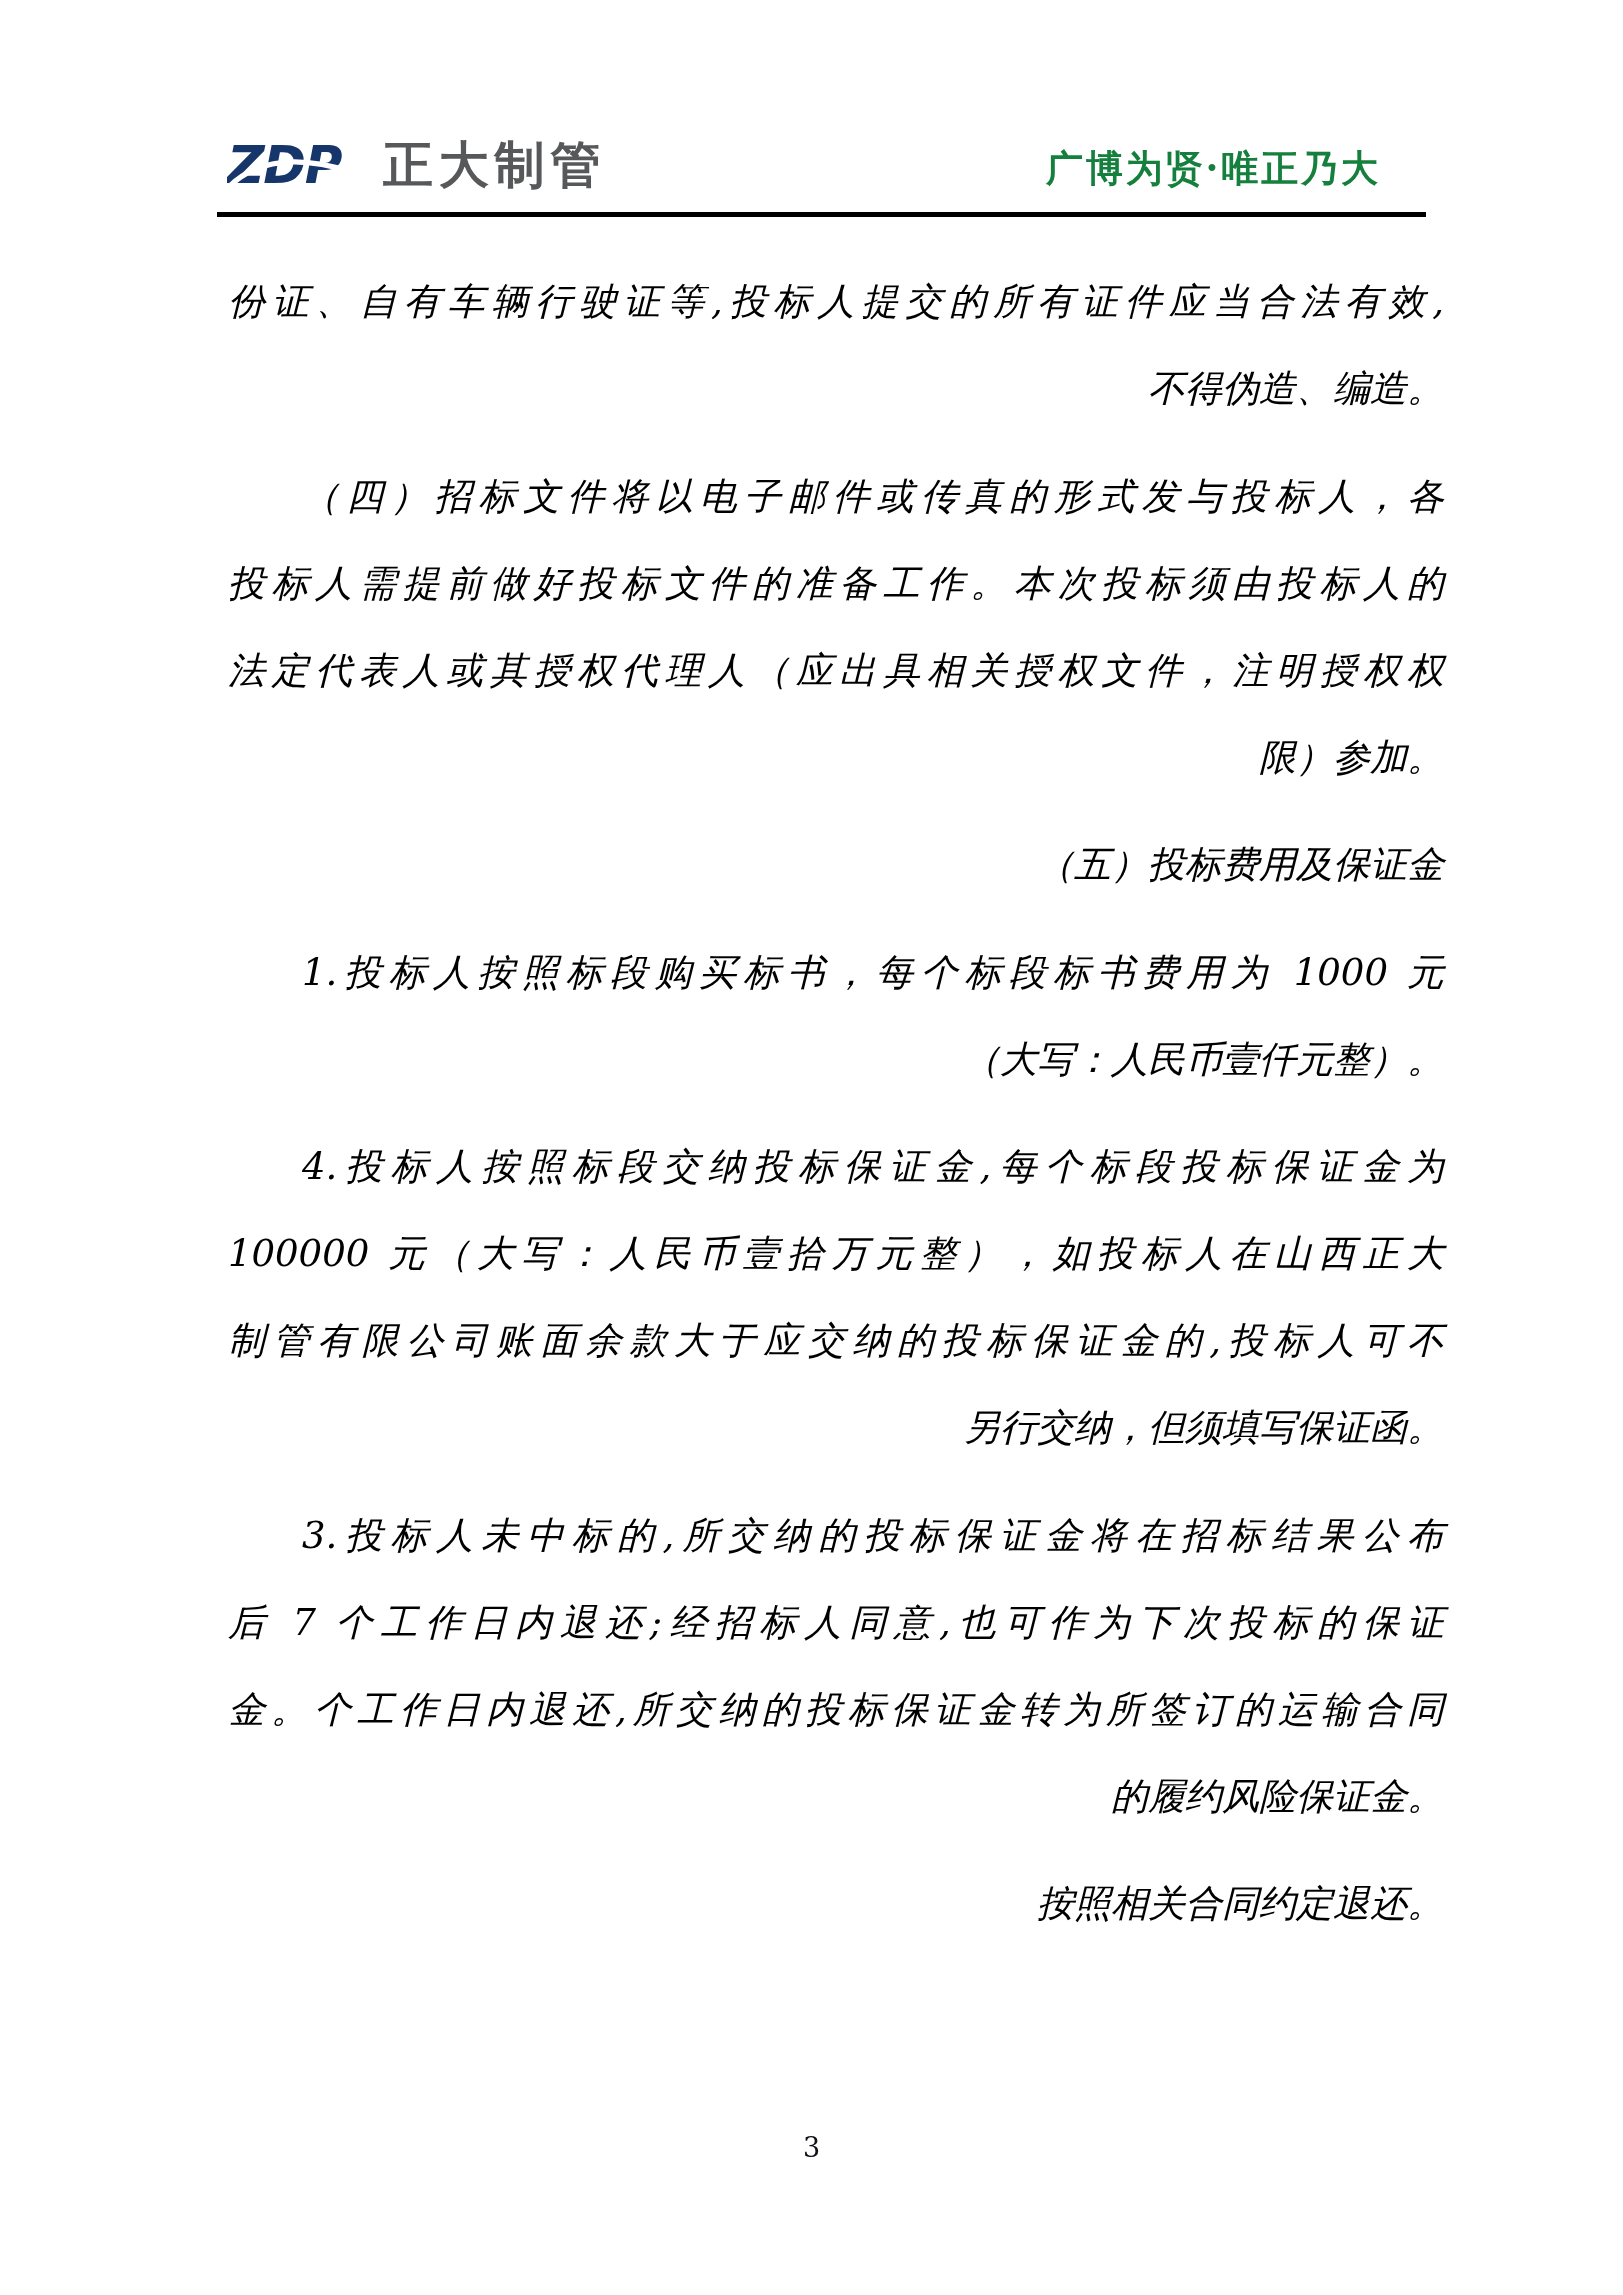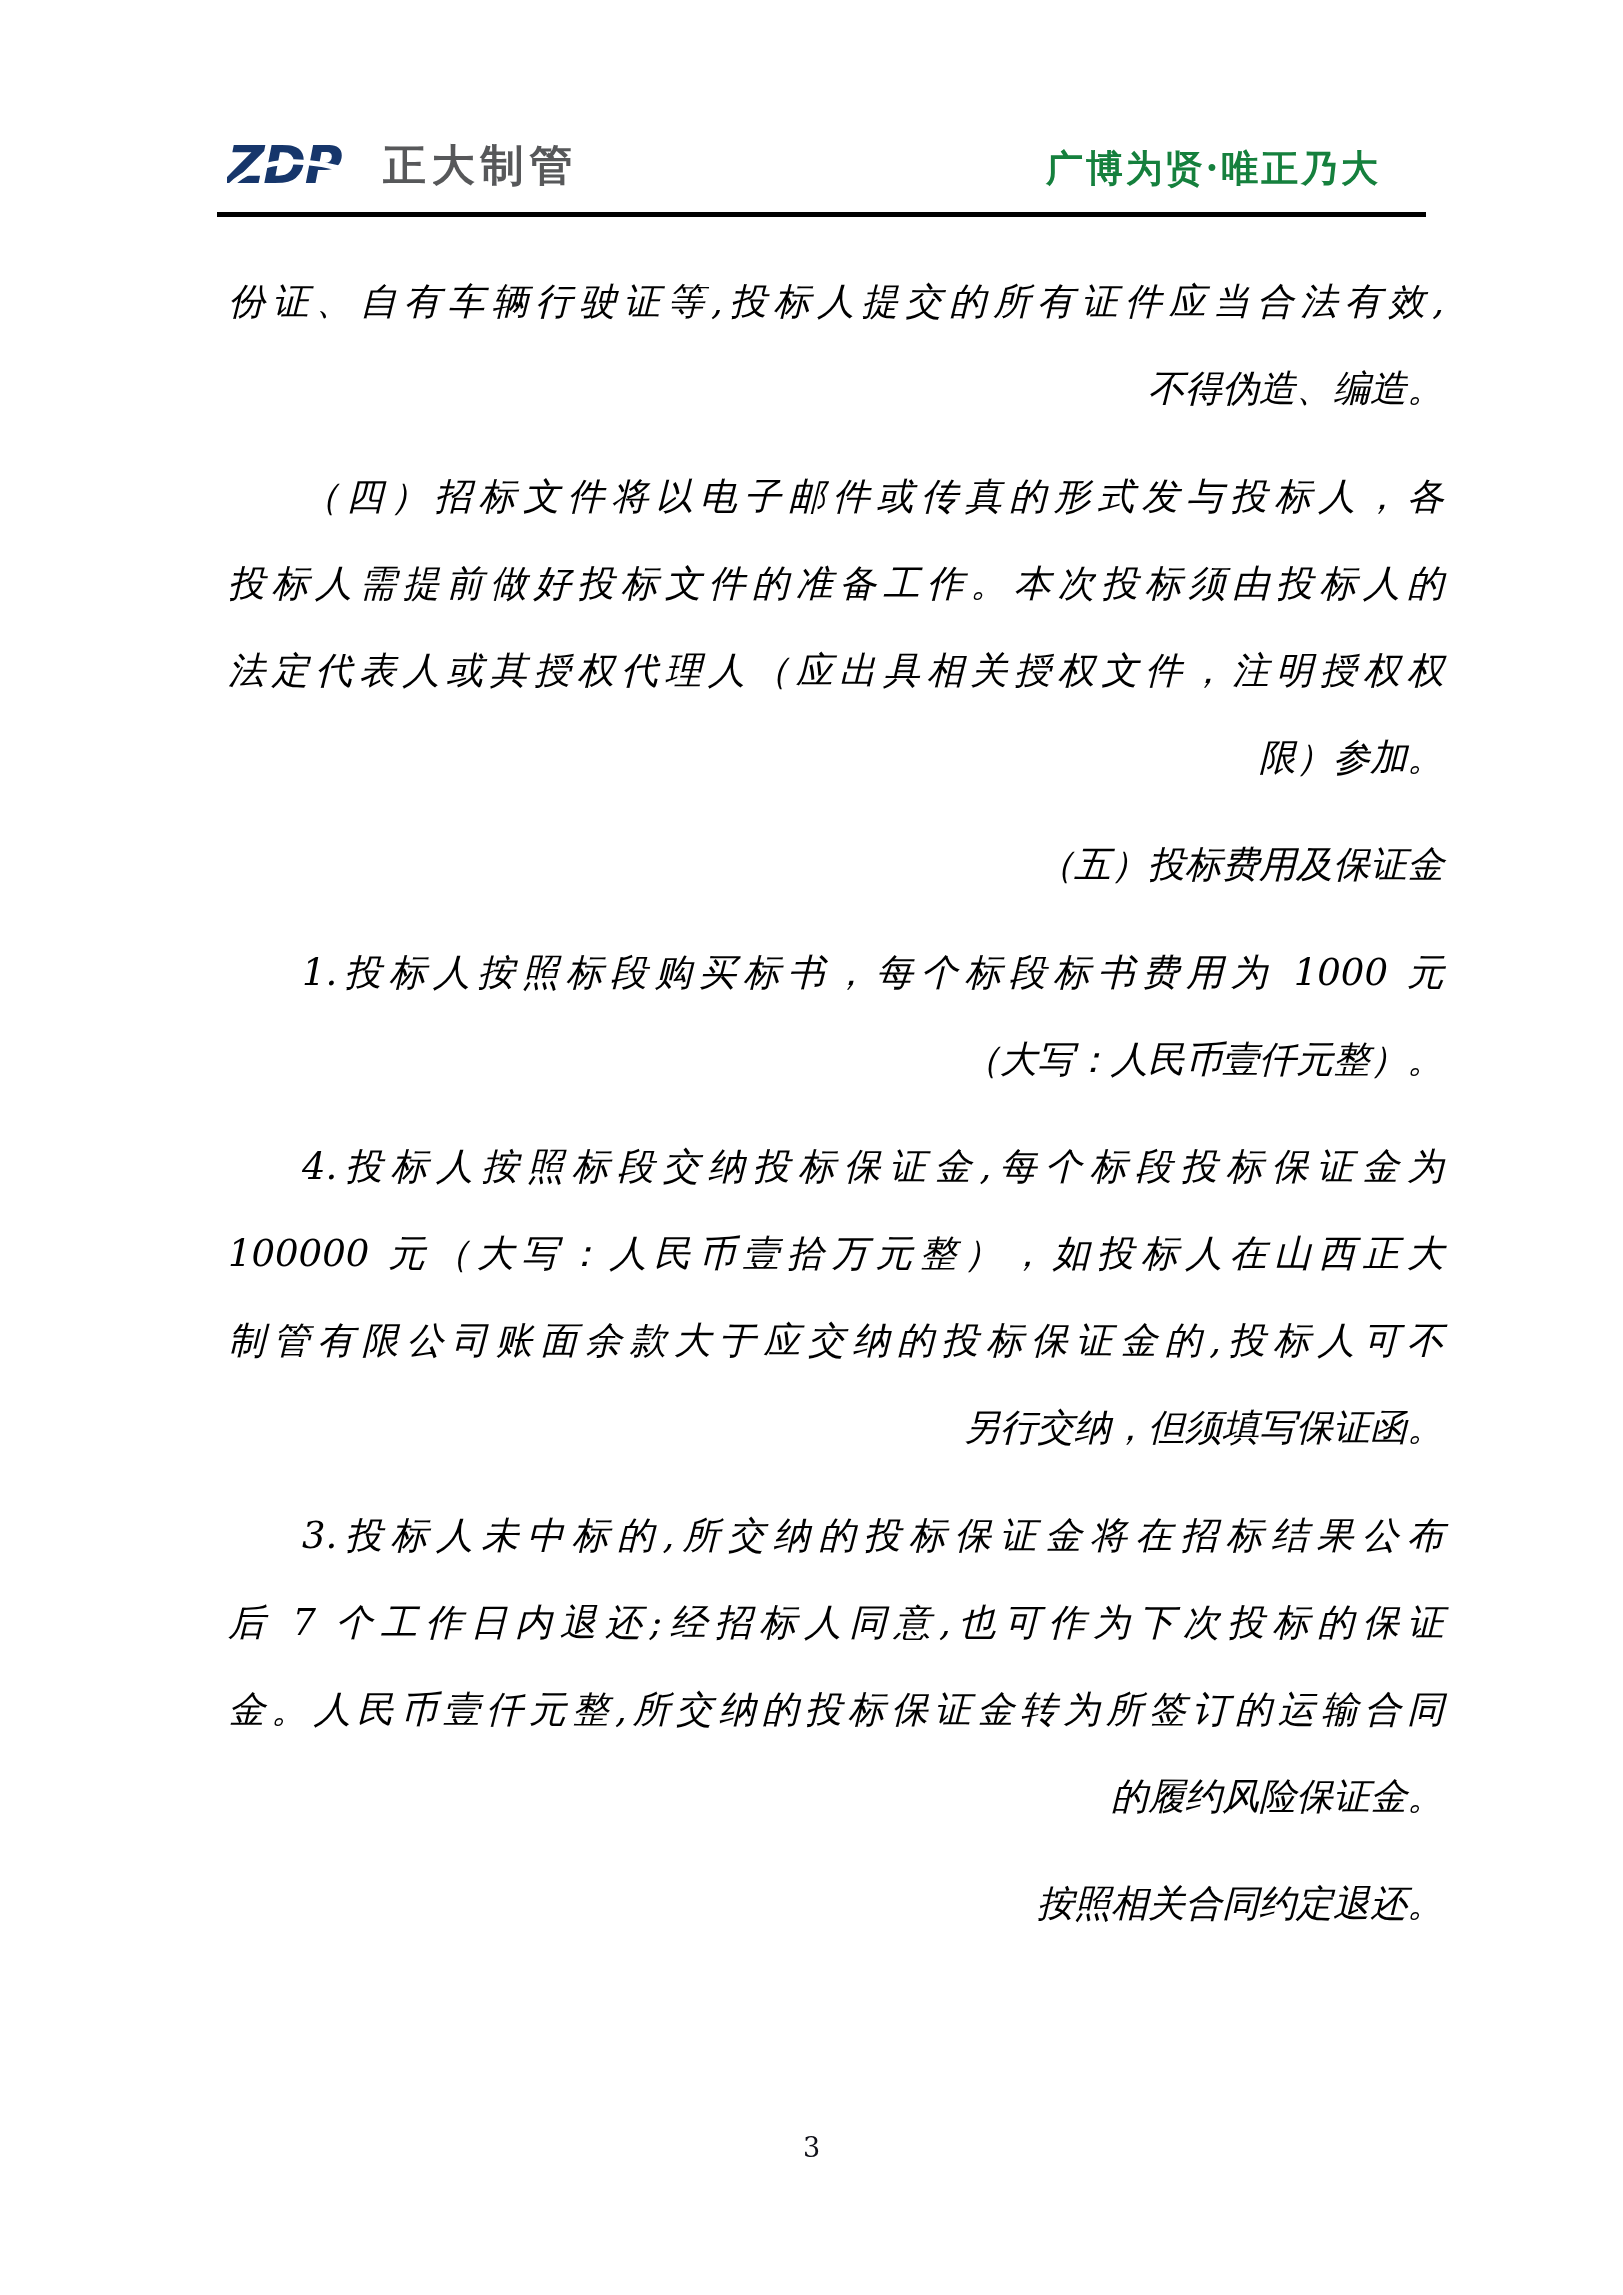--- a/index.html
+++ b/index.html
@@ -13,21 +13,21 @@
   
   .logo{
     position:absolute;left:227px;top:137px;
     display:flex;align-items:center;
   }
   .logo svg{display:block;}
   .company{
     margin-left:20px;
     font-family:"DejaVu Sans",sans-serif;
     font-weight:bold;
-    font-size:43px;
+    font-size:50px;
     line-height:50px;
     letter-spacing:5.8px;
     color:#57585a;
     white-space:nowrap;
   }
   .slogan{
     position:absolute;left:1024px;top:144px;
     font-size:37px;
     font-weight:bold;
     letter-spacing:2.9px;
@@ -100,21 +100,21 @@
       </div>
       <div class="para ind">
         <div class="line fill">4.投标人按照标段交纳投标保证金,每个标段投标保证金为</div>
         <div class="line fill">100000 元（大写：人民币壹拾万元整），如投标人在山西正大</div>
         <div class="line fill">制管有限公司账面余款大于应交纳的投标保证金的,投标人可不</div>
         <div class="line">另行交纳，但须填写保证函。</div>
       </div>
       <div class="para ind">
         <div class="line fill">3.投标人未中标的,所交纳的投标保证金将在招标结果公布</div>
         <div class="line fill">后 7 个工作日内退还;经招标人同意,也可作为下次投标的保证</div>
-        <div class="line fill">金。人民币壹仟元整,所交纳的投标保证金转为所签订的运输合同</div>
+        <div class="line fill">金。个工作日内退还,所交纳的投标保证金转为所签订的运输合同</div>
         <div class="line">的履约风险保证金。</div>
       </div>
       <div class="para ind">
         <div class="line">按照相关合同约定退还。</div>
       </div>
     </div>
 
   <div class="pagenum">3</div>
 
 </div>

